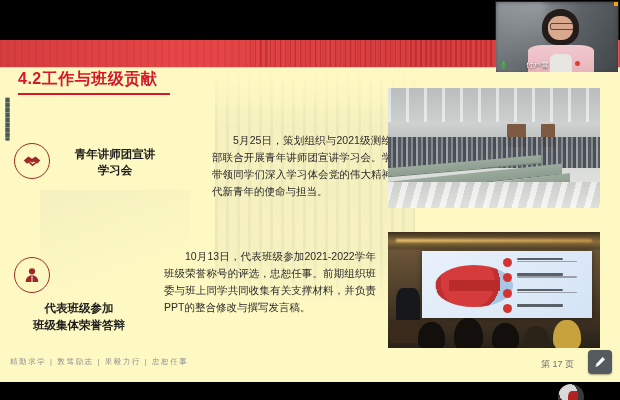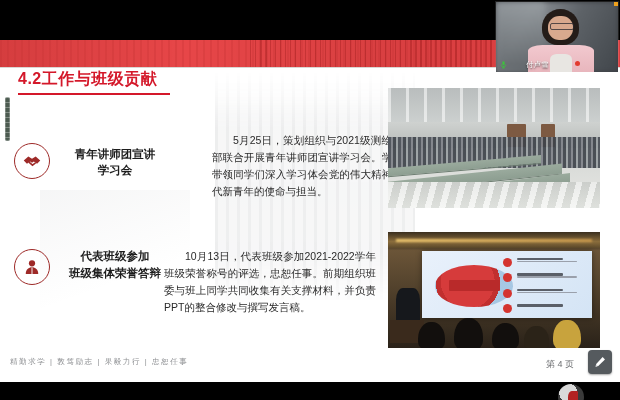--- a/index.html
+++ b/index.html
@@ -5,21 +5,21 @@
   html,body{margin:0;padding:0;background:#000;}
   body{width:620px;height:400px;overflow:hidden;font-family:"Liberation Sans","DejaVu Sans",sans-serif;}
 
   #stage{position:relative;width:620px;height:400px;background:#000;overflow:hidden;}
 
   
   .letterbox-top{position:absolute;left:0;top:0;width:620px;height:40px;background:#000;}
   .letterbox-bottom{position:absolute;left:0;top:382px;width:620px;height:18px;background:#000;}
 
   
-  .slide{position:absolute;left:0;top:40px;width:620px;height:342px;background:#ffffff;overflow:hidden;}
+  .slide{position:absolute;left:0;top:40px;width:620px;height:342px;background:#fef9c3;overflow:hidden;}
 
   
   .banner{position:absolute;left:0;top:0;width:620px;height:27px;background:#e8484a;overflow:hidden;}
   .banner-photo{position:absolute;inset:0;opacity:.30;
     background:
       linear-gradient(90deg,rgba(120,10,10,.55) 0%,rgba(200,40,40,.15) 30%,rgba(120,10,10,.45) 60%,rgba(160,20,20,.55) 100%),
       repeating-linear-gradient(90deg,rgba(150,20,20,.45) 0 2px,rgba(230,70,70,0) 2px 7px);}
   .banner-photo2{position:absolute;left:250px;top:0;width:370px;height:27px;opacity:.45;
     background:repeating-linear-gradient(90deg,rgba(130,10,10,.6) 0 1.5px,rgba(240,90,90,0) 1.5px 5px);}
   .banner-bottom-line{position:absolute;left:0;top:27px;width:620px;height:1px;background:#d9d7d4;}
@@ -40,21 +40,21 @@
   .title-rule{position:absolute;left:18px;top:53px;width:152px;height:1.5px;background:#d4182a;}
 
   
   .scroll-ind{position:absolute;left:5px;top:57px;width:5px;height:44px;background:#4c5b50;border-radius:2px;
     box-shadow:inset 0 0 0 1px rgba(255,255,255,.25);
     background-image:repeating-linear-gradient(180deg,rgba(255,255,255,.30) 0 1px,rgba(0,0,0,0) 1px 5px);}
 
   
   .row{position:absolute;display:flex;align-items:flex-start;}
   .row1{left:14px;top:95px;align-items:flex-end;}
-  .row2{left:14px;top:201px;}
+  .row2{left:14px;top:209px;flex-direction:column;}
 
   .badge{width:34px;height:34px;border-radius:50%;border:1.6px solid #9e2a28;
     display:flex;align-items:center;justify-content:center;flex:0 0 auto;background:transparent;margin-top:8px;}
   .badge svg{display:block;}
 
   .row-label{margin-left:10px;width:110px;text-align:center;color:#1d1d1d;font-weight:bold;
     font-size:11.5px;line-height:1.45;padding-top:7px;}
 
   .para{position:absolute;width:212px;color:#2a2a2a;font-size:10.5px;line-height:1.62;text-align:justify;text-indent:2em;}
   .para1{left:164px;top:92px;margin-left:48px;}
@@ -231,21 +231,21 @@
           <div class="head" style="left:14%;width:13%;height:80%;"></div>
           <div class="head" style="left:31%;width:14%;height:92%;"></div>
           <div class="head" style="left:49%;width:13%;height:78%;"></div>
           <div class="head" style="left:64%;width:12%;height:70%;background:#2b2318;"></div>
           <div class="head" style="left:78%;width:13%;height:86%;background:#c8a33d;"></div>
         </div>
       </div>
     </div>
 
     <div class="motto">精勤求学 | 敦笃励志 | 果毅力行 | 忠恕任事</div>
-    <div class="pageno">第 4 页</div>
+    <div class="pageno">第 17 页</div>
     <div class="tool-btn">
       <svg width="14" height="14" viewBox="0 0 24 24" aria-hidden="true">
         <path d="M16.5 3.5 L20.5 7.5 L9 19 L4.5 20 L5.5 15.5 Z" fill="#ffffff"></path>
         <path d="M4.5 20 L5.5 15.5 L8 18.3 Z" fill="#d9dbdd"></path>
       </svg>
     </div>
   </div>
 
   <div class="letterbox-bottom"></div>
 

